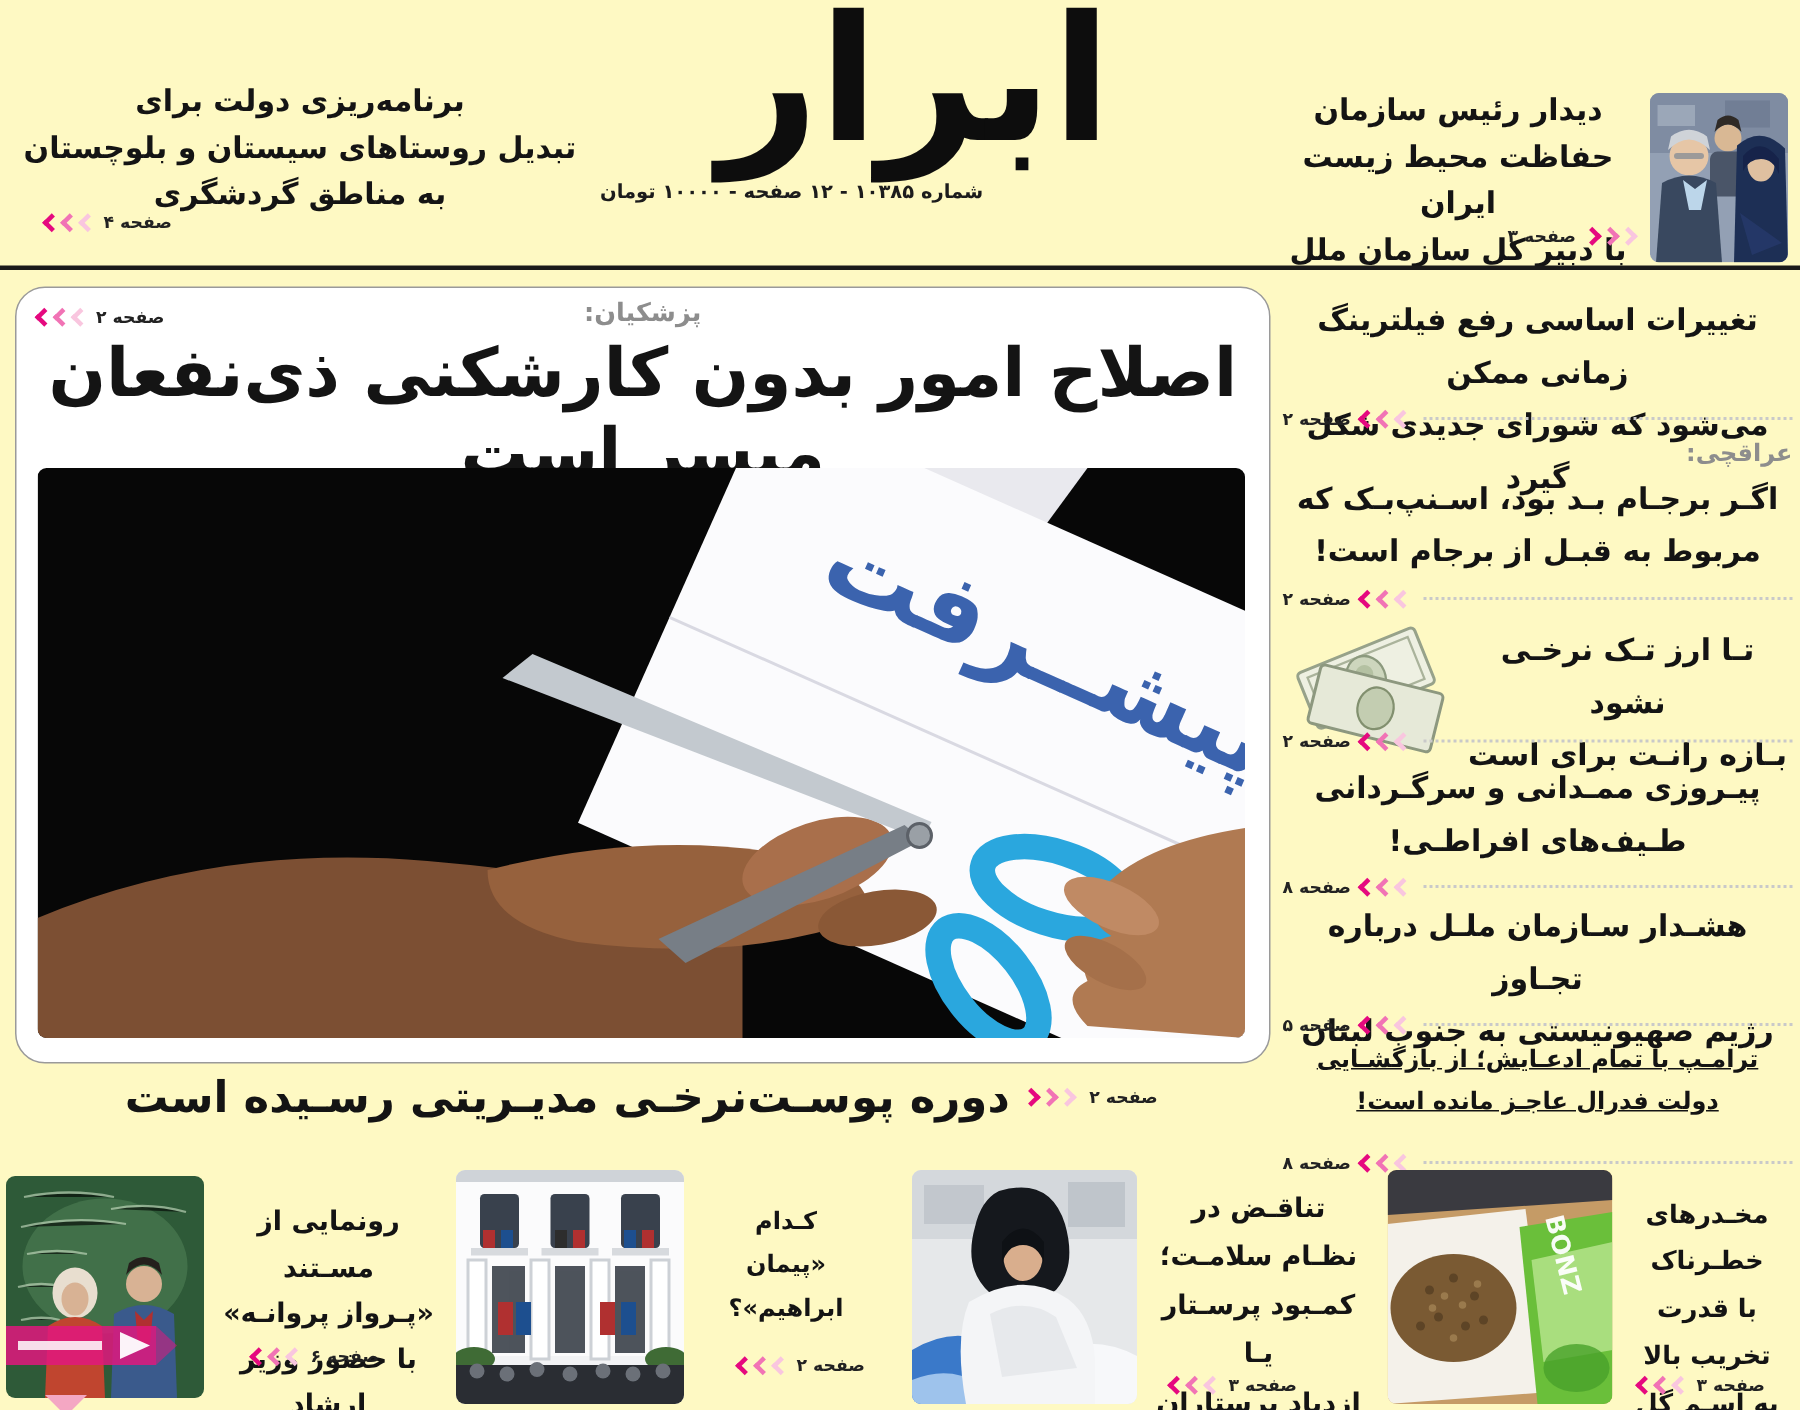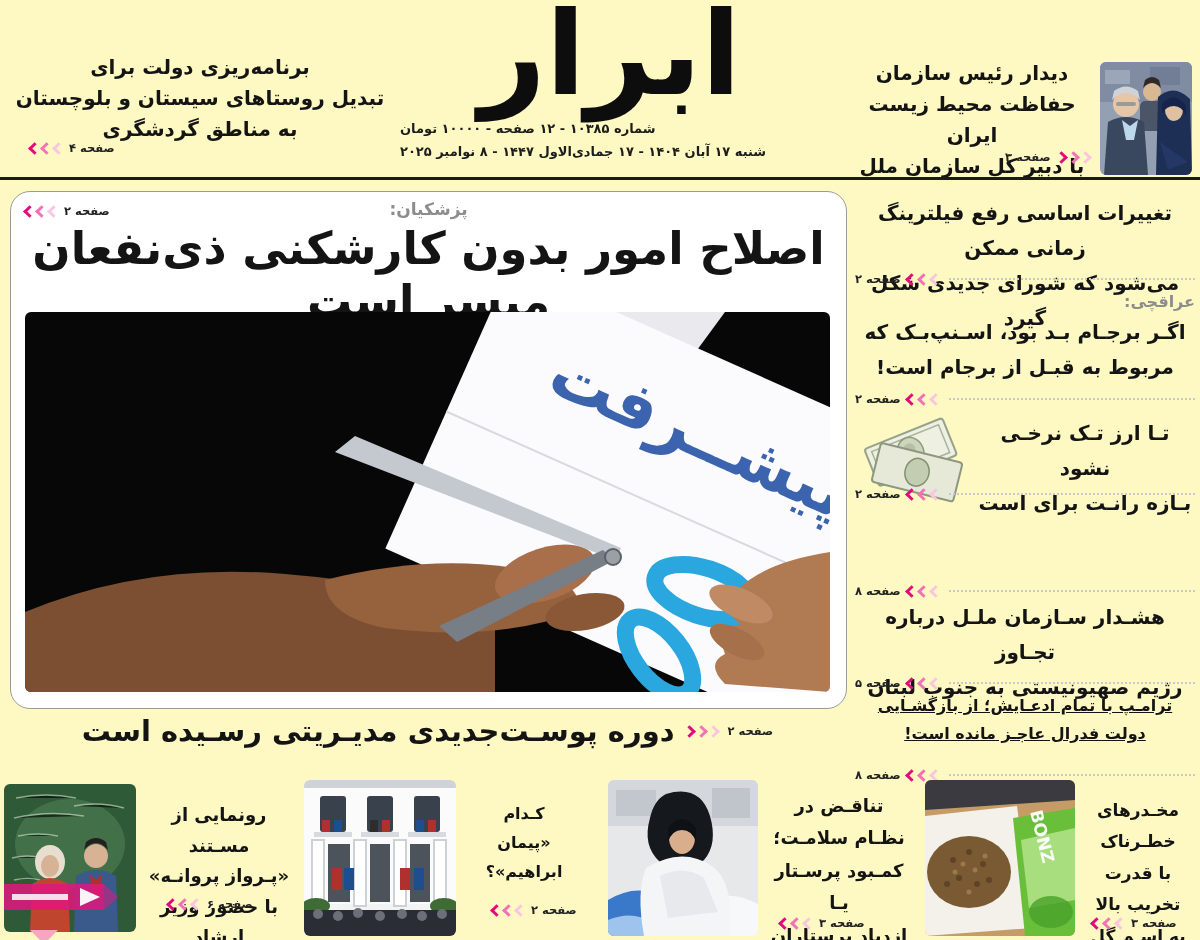--- a/index.html
+++ b/index.html
@@ -47,21 +47,20 @@
       <span class="chv c1"></span>
         <span class="chv c2"></span>
         <span class="chv c3"></span>
     </span>
     <span class="pgtxt">صفحه ۴</span>
   </div>
 
   <div class="abs logo" style="left:430px;top:-4px;width:360px;">ابرار</div>
   <div class="abs minfo" style="left:400px;top:118px;width:420px;">
     <div>شماره ۱۰۳۸۵ - ۱۲ صفحه - ۱۰۰۰۰ تومان</div>
-    <div>شنبه ۱۷ آبان ۱۴۰۴ - ۱۷ جمادی‌الاول ۱۴۴۷ - ۸ نوامبر ۲۰۲۵</div>
   </div>
 
   <div class="abs headline tl" style="left:852px;top:58px;width:240px;font-size:20px;line-height:1.55;">دیدار رئیس سازمان
 حفاظت محیط زیست ایران
 با دبیر کل سازمان ملل</div>
   <div class="abs pgmark" style="left:1005px;top:150px;">
     <span class="pgtxt">صفحه ۳</span>
     <span class="chevs">
       <span class="chv r c1"></span>
         <span class="chv r c2"></span>
@@ -132,21 +131,21 @@
         <ellipse cx="634" cy="344" rx="46" ry="23" fill="none" stroke="#2aa7de" stroke-width="17" transform="rotate(52 634 344)"></ellipse>
 
         <path d="M805 240 Q740 250 712 278 Q695 300 716 312 Q690 318 700 342 Q680 352 700 372 L805 380 Z" fill="#b07a52"></path>
         <ellipse cx="716" cy="292" rx="34" ry="15" fill="#c08a64" transform="rotate(24 716 292)"></ellipse>
         <ellipse cx="712" cy="330" rx="30" ry="13" fill="#a5704a" transform="rotate(28 712 330)"></ellipse>
       </svg>
     </div>
   </div>
 
   <div class="abs" style="left:10px;top:714px;width:835px;display:flex;align-items:center;justify-content:center;gap:10px;direction:ltr;">
-    <span class="headline" style="font-size:29px;">دوره پوسـت‌جدیدی مدیـریتی رسـیده است</span>
+    <span class="headline" style="font-size:29px;">دوره پوسـت‌نرخـی مدیـریتی رسـیده است</span>
     <span class="chevs">
       <span class="chv r c1"></span>
         <span class="chv r c2"></span>
         <span class="chv r c3"></span>
     </span>
     <span class="pgtxt">صفحه ۲</span>
   </div>
 
   <div class="abs headline tl" style="left:855px;top:196px;width:340px;font-size:20px;line-height:1.75;">تغییرات اساسی رفع فیلترینگ زمانی ممکن
 می‌شود که شورای جدیدی شکل گیرد</div>
@@ -192,20 +191,22 @@
   <div class="abs sepRow" style="left:855px;top:487px;">
     <span class="pgtxt">صفحه ۲</span>
     <span class="chevs" style="margin-left:6px;">
       <span class="chv c1"></span>
         <span class="chv c2"></span>
         <span class="chv c3"></span>
     </span>
     <span class="dots"></span>
   </div>
 
+  <div class="abs headline tl" style="left:855px;top:508px;width:340px;font-size:20px;line-height:1.75;">پیـروزی ممـدانی و سرگـردانی
+طـیف‌های افراطـی!</div>
   <div class="abs sepRow" style="left:855px;top:584px;">
     <span class="pgtxt">صفحه ۸</span>
     <span class="chevs" style="margin-left:6px;">
       <span class="chv c1"></span>
         <span class="chv c2"></span>
         <span class="chv c3"></span>
     </span>
     <span class="dots"></span>
   </div>
 

